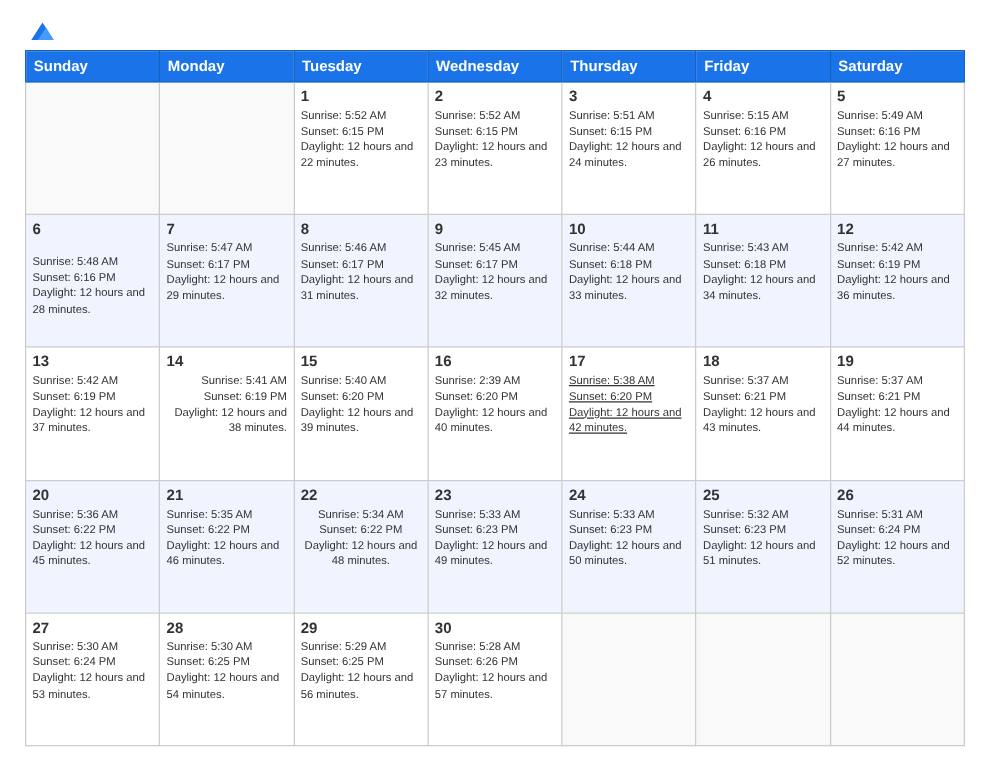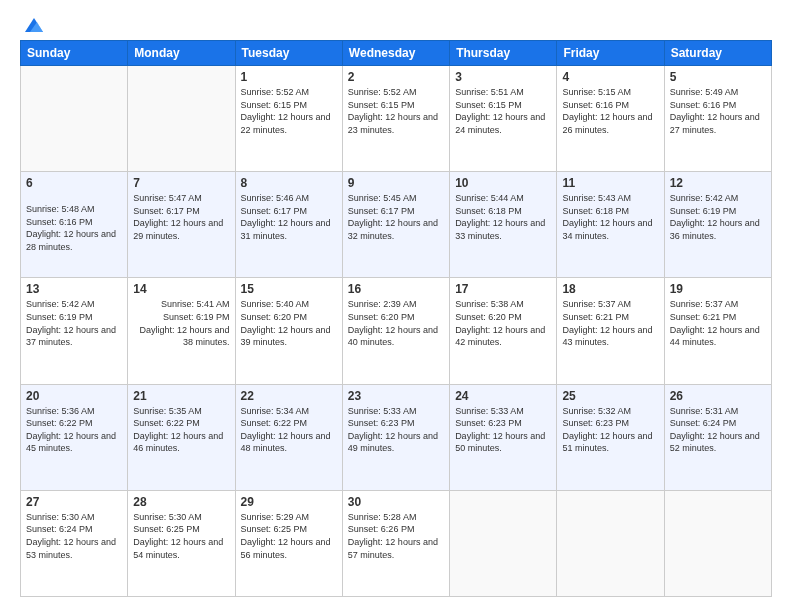--- a/index.html
+++ b/index.html
@@ -231,21 +231,21 @@
 Daylight: 12 hours and 39 minutes.</div>
           </td>
           <td>
             <span class="day-number">16</span>
             <div class="day-info" style="white-space: pre-line;">Sunrise: 2:39 AM
 Sunset: 6:20 PM
 Daylight: 12 hours and 40 minutes.</div>
           </td>
           <td>
             <span class="day-number">17</span>
-            <div class="day-info" style="white-space: pre-line;">Sunrise: 5:38 AM
+            <div class="day-info" style="white-space: pre-line; text-decoration: underline;">Sunrise: 5:38 AM
 Sunset: 6:20 PM
 Daylight: 12 hours and 42 minutes.</div>
           </td>
           <td>
             <span class="day-number">18</span>
             <div class="day-info" style="white-space: pre-line;">Sunrise: 5:37 AM
 Sunset: 6:21 PM
 Daylight: 12 hours and 43 minutes.</div>
           </td>
           <td>
@@ -263,21 +263,21 @@
 Daylight: 12 hours and 45 minutes.</div>
           </td>
           <td>
             <span class="day-number">21</span>
             <div class="day-info" style="white-space: pre-line;">Sunrise: 5:35 AM
 Sunset: 6:22 PM
 Daylight: 12 hours and 46 minutes.</div>
           </td>
           <td>
             <span class="day-number">22</span>
-            <div class="day-info" style="white-space: pre-line;">Sunrise: 5:34 AM
+            <div class="day-info" style="white-space: pre-line; text-align: center;">Sunrise: 5:34 AM
 Sunset: 6:22 PM
 Daylight: 12 hours and 48 minutes.</div>
           </td>
           <td>
             <span class="day-number">23</span>
             <div class="day-info" style="white-space: pre-line;">Sunrise: 5:33 AM
 Sunset: 6:23 PM
 Daylight: 12 hours and 49 minutes.</div>
           </td>
           <td>

